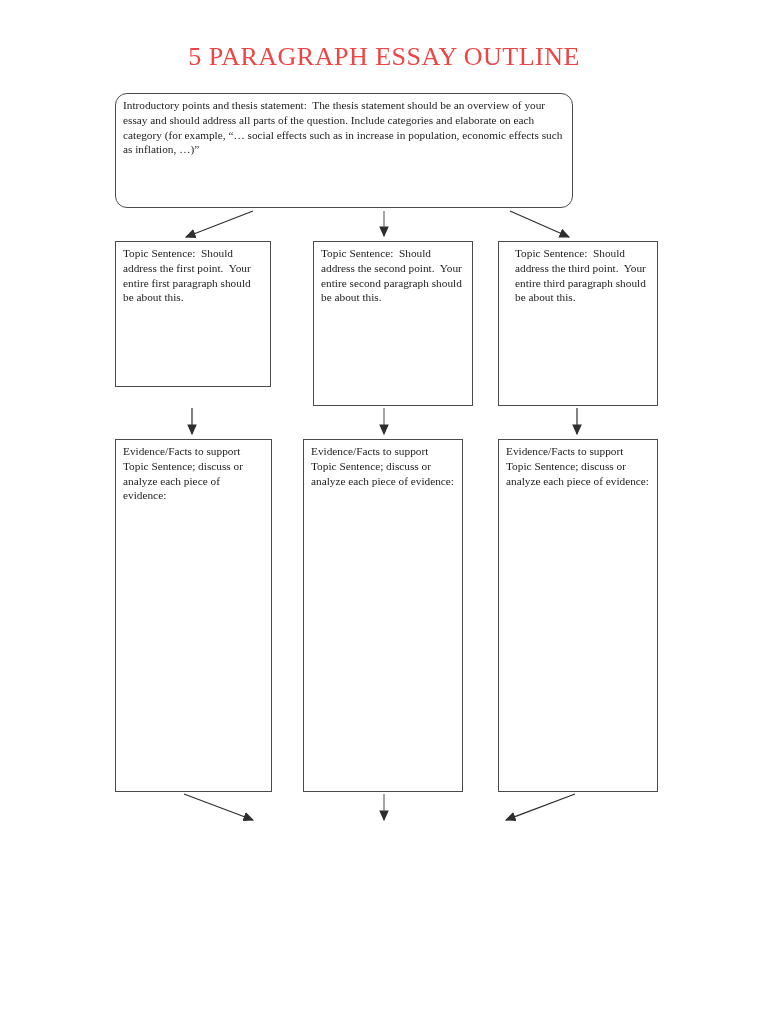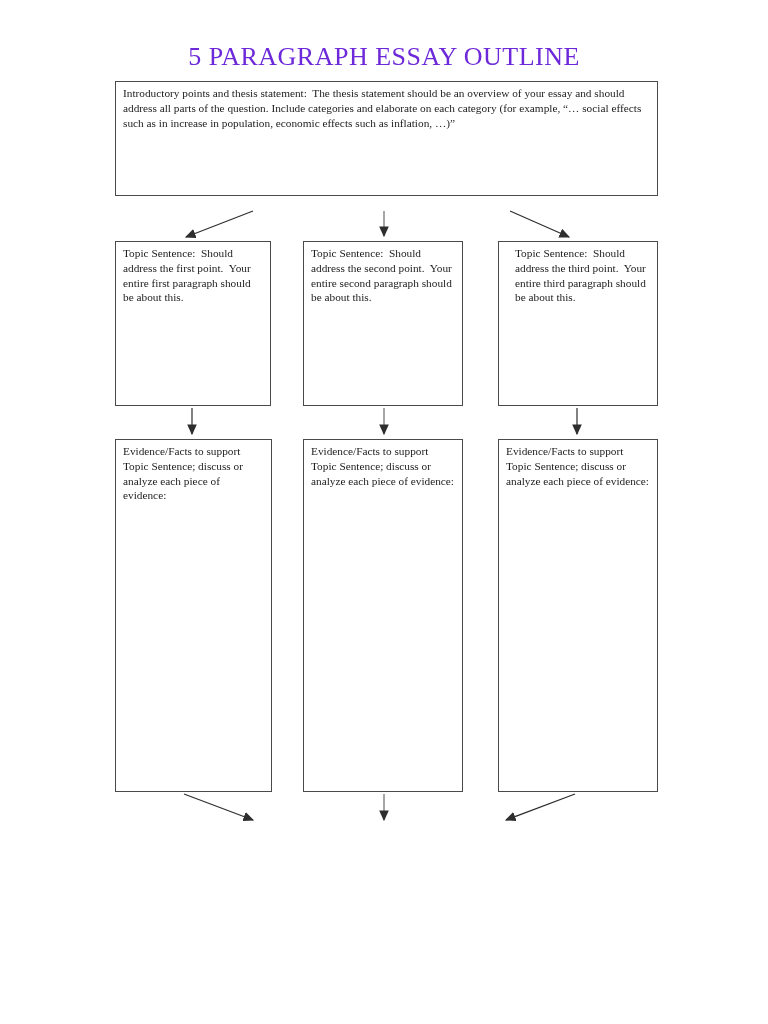--- a/index.html
+++ b/index.html
@@ -13,36 +13,36 @@
     overflow: hidden;
   }
   .title {
     position: absolute;
     left: 0; top: 42px;
     width: 768px;
     text-align: center;
     font-size: 26px;
     font-weight: 400;
     letter-spacing: 0.5px;
-    color: #6d28d9;
+    color: #ef4444;
   }
   .box {
     position: absolute;
     background: #ffffff;
     border: 1px solid #4a4a4a;
     box-sizing: border-box;
     font-size: 11.3px;
     line-height: 14.8px;
     padding: 4px 7px;
     white-space: pre-wrap;
     color: #1c1c1c;
   }
-  .box.intro      { left: 115px; top: 81px;  width: 543px; height: 115px; }
-  .box.topic-1    { left: 115px; top: 241px; width: 156px; height: 165px; }
-  .box.topic-2    { left: 303px; top: 241px; width: 160px; height: 165px; }
+  .box.intro      { left: 115px; top: 93px;  width: 458px; height: 115px; border-radius: 12px; }
+  .box.topic-1    { left: 115px; top: 241px; width: 156px; height: 146px; }
+  .box.topic-2    { left: 313px; top: 241px; width: 160px; height: 165px; }
   .box.topic-3    { left: 498px; top: 241px; width: 160px; height: 165px; padding-left: 16px; }
   .box.evidence-1 { left: 115px; top: 439px; width: 157px; height: 353px; }
   .box.evidence-2 { left: 303px; top: 439px; width: 160px; height: 353px; }
   .box.evidence-3 { left: 498px; top: 439px; width: 160px; height: 353px; }
   .box.conclusion { left: 112px; top: 824px; width: 545px; height: 130px; border-width: 2px; }
   .arrows {
     position: absolute;
     left: 0; top: 0;
     width: 768px; height: 1024px;
     pointer-events: none;

